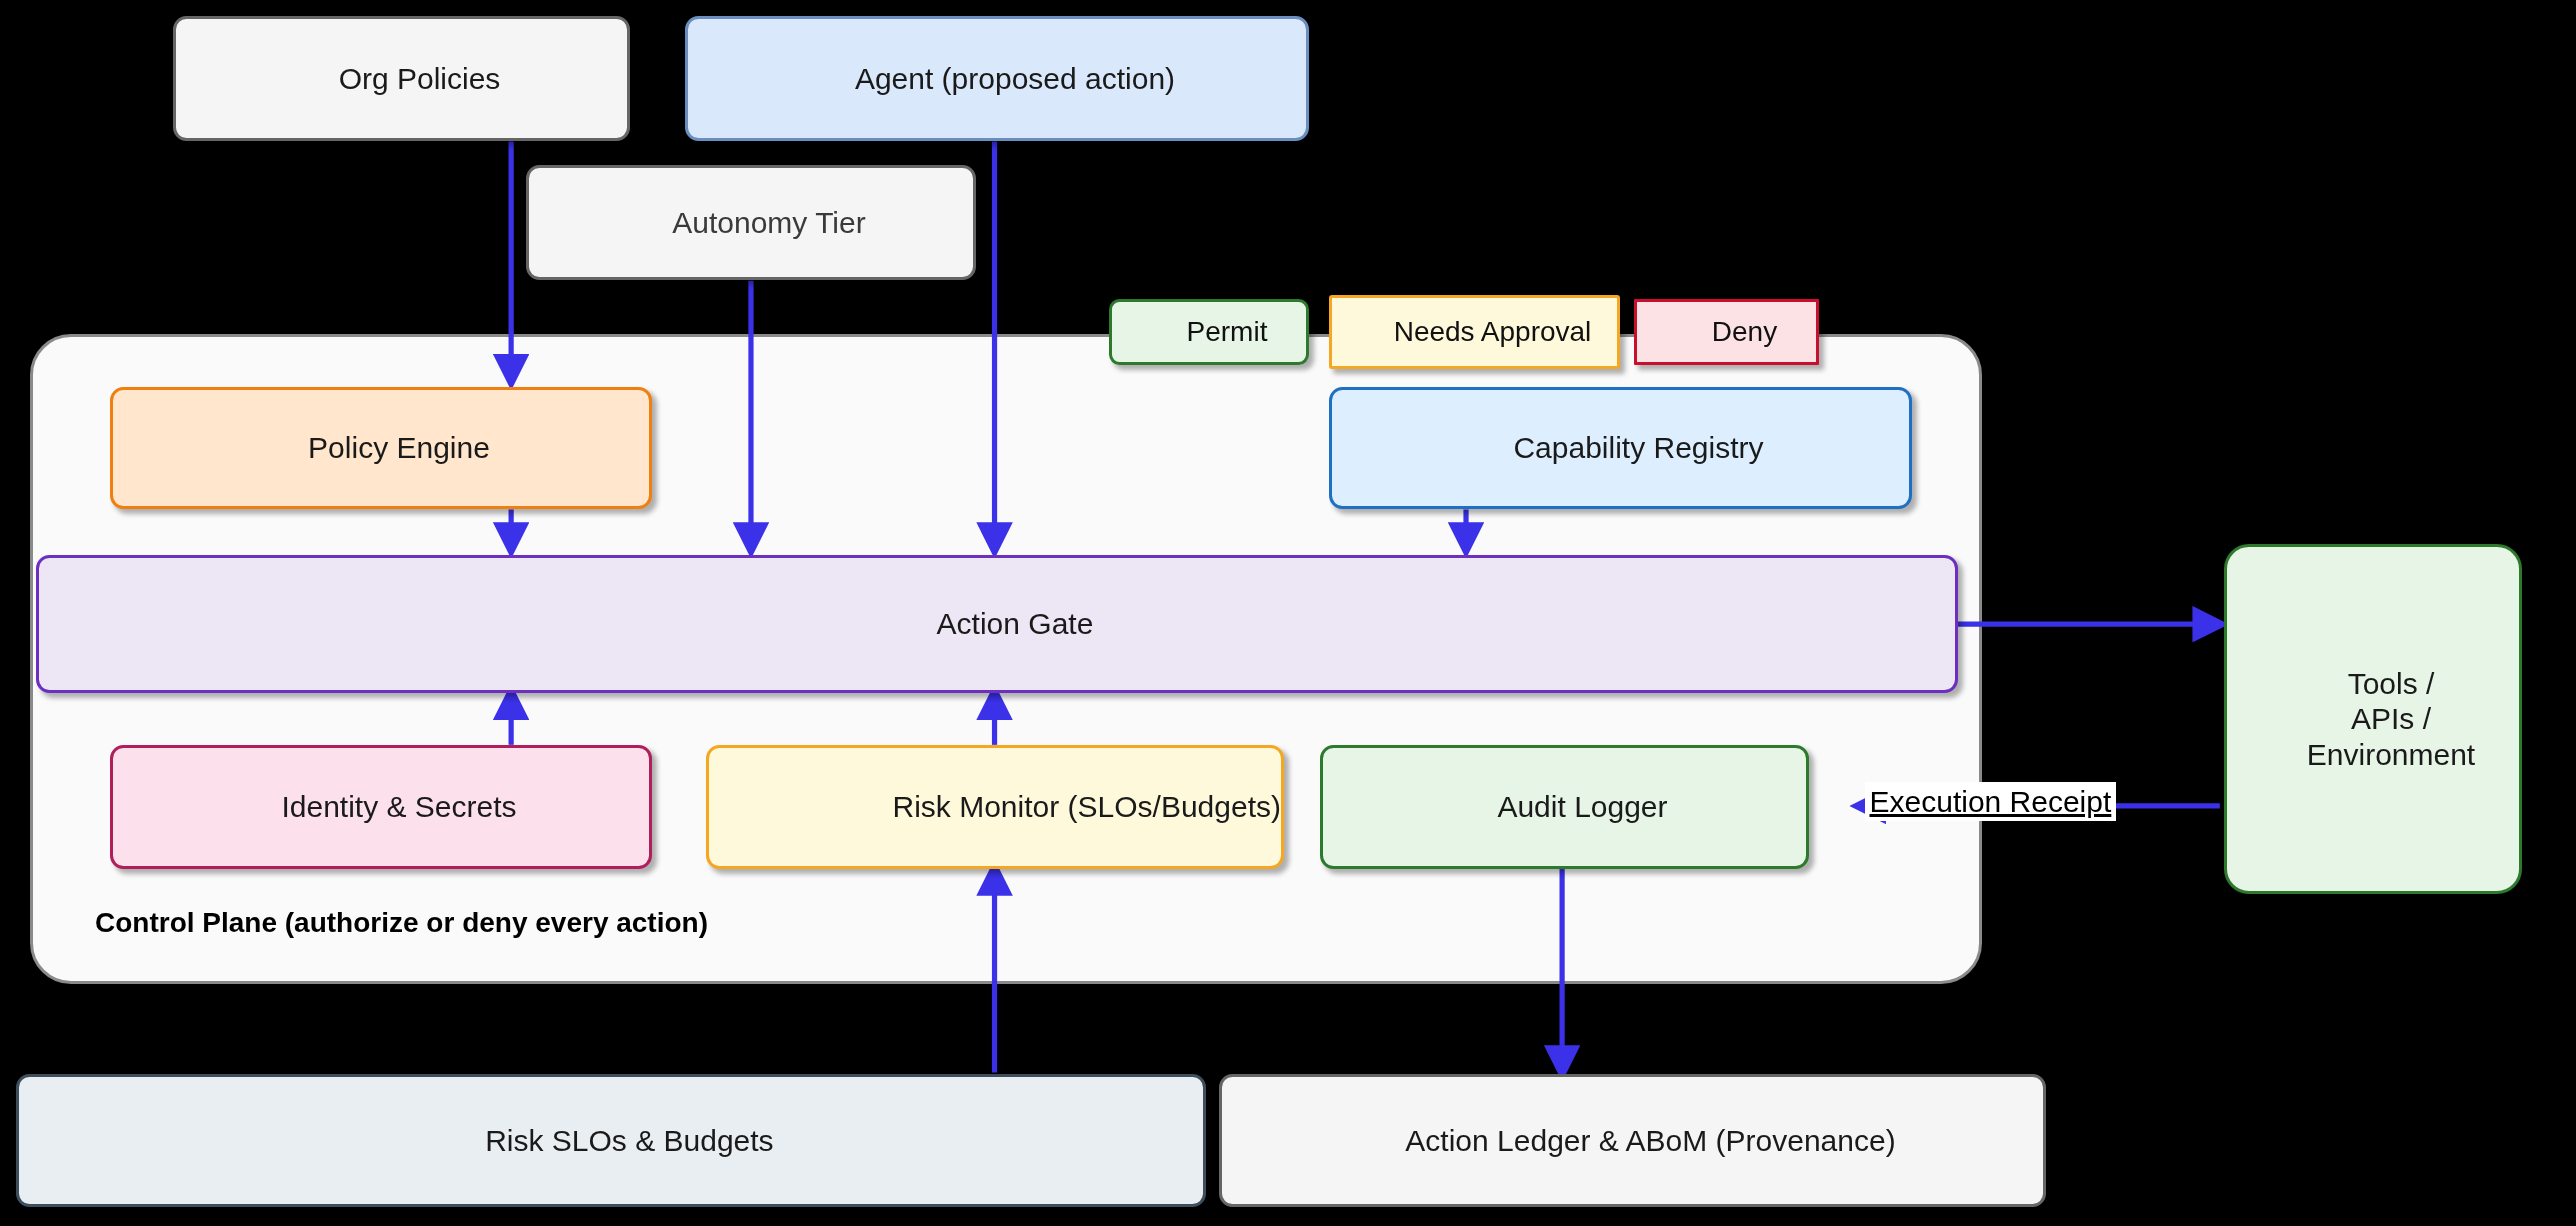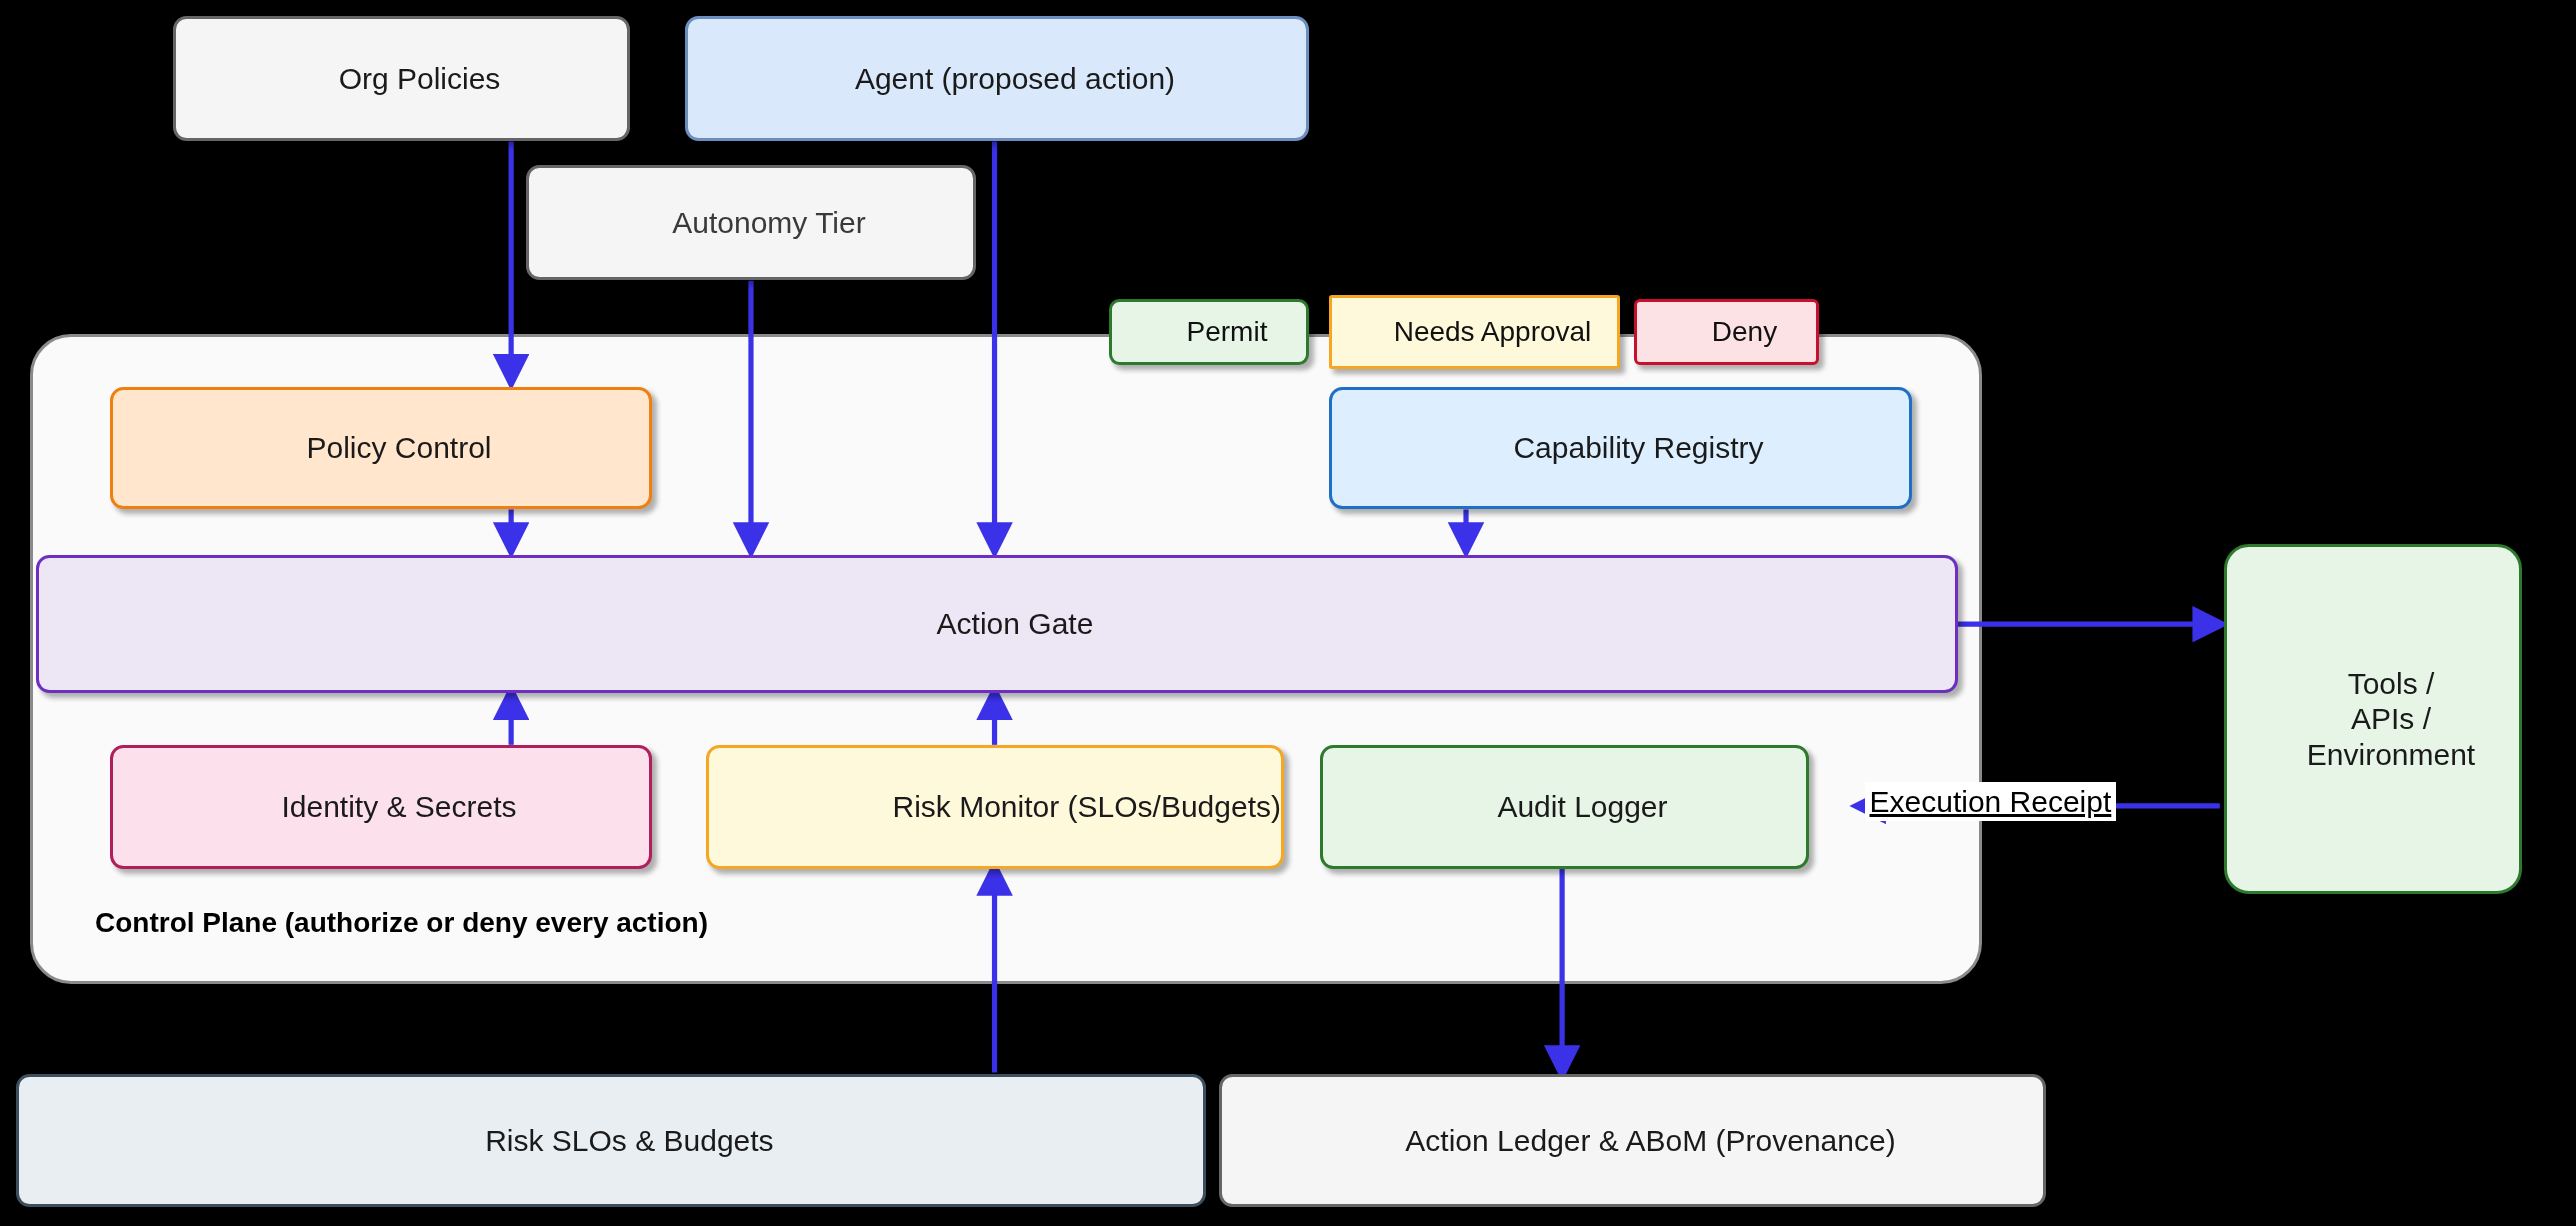--- a/index.html
+++ b/index.html
@@ -113,26 +113,26 @@
   <div class="node" style="left:526px;top:165px;width:450px;height:115px;background:#f5f5f5;border-color:#666;color:#3a3a3a;">
     <span>Autonomy Tier</span>
   </div>
 
   <div class="node" style="left:1109px;top:299px;width:200px;height:66px;border-width:3px;border-radius:10.4px;font-size:28px;background:#e6f5e6;border-color:#2d7a2d;">
     <span>Permit</span>
   </div>
   <div class="node" style="left:1329px;top:295px;width:291px;height:74px;border-width:3px;border-radius:3px;font-size:28px;background:#fff9db;border-color:#f5a623;">
     <span>Needs Approval</span>
   </div>
-  <div class="node" style="left:1634px;top:299px;width:185px;height:66px;border-width:3px;border-radius:6px;font-size:28px;background:#fce2e4;border-color:#c8102e;">
+  <div class="node" style="left:1634px;top:299px;width:185px;height:66px;border-width:3px;border-radius:1px;font-size:28px;background:#fce2e4;border-color:#c8102e;">
     <span>Deny</span>
   </div>
 
   <div class="node" style="left:110px;top:387px;width:542px;height:122px;background:#ffe6cc;border-color:#ef7f10;color:#1a1a1a;">
-    <span>Policy Control</span>
+    <span>Policy Engine</span>
   </div>
 
   <div class="node" style="left:36px;top:555px;width:1922px;height:138px;background:#ece6f5;border-color:#6c2fbf;border-width:3.7px;color:#1a1a1a;">
     <span>Action Gate</span>
   </div>
 
   <div class="node" style="left:1329px;top:387px;width:583px;height:122px;background:#ddeeff;border-color:#1f6fc4;color:#1a1a1a;">
     <span>Capability Registry</span>
   </div>
 

